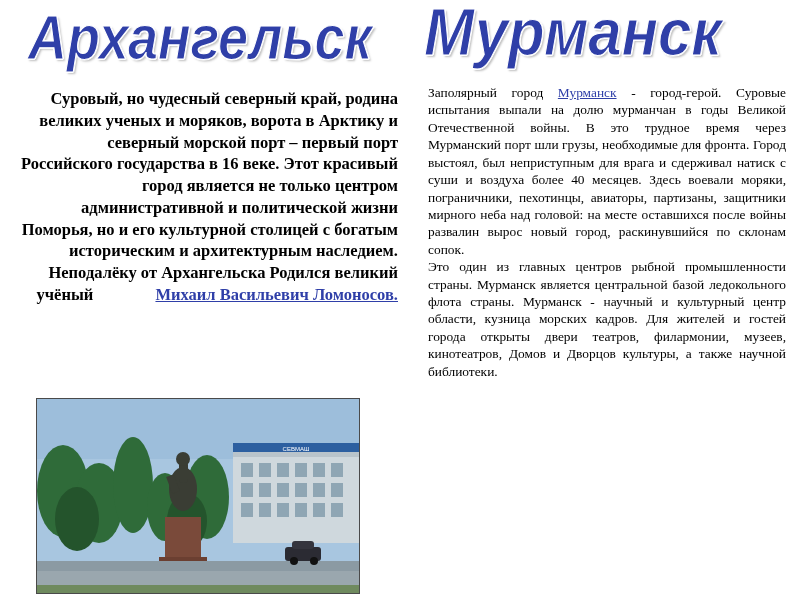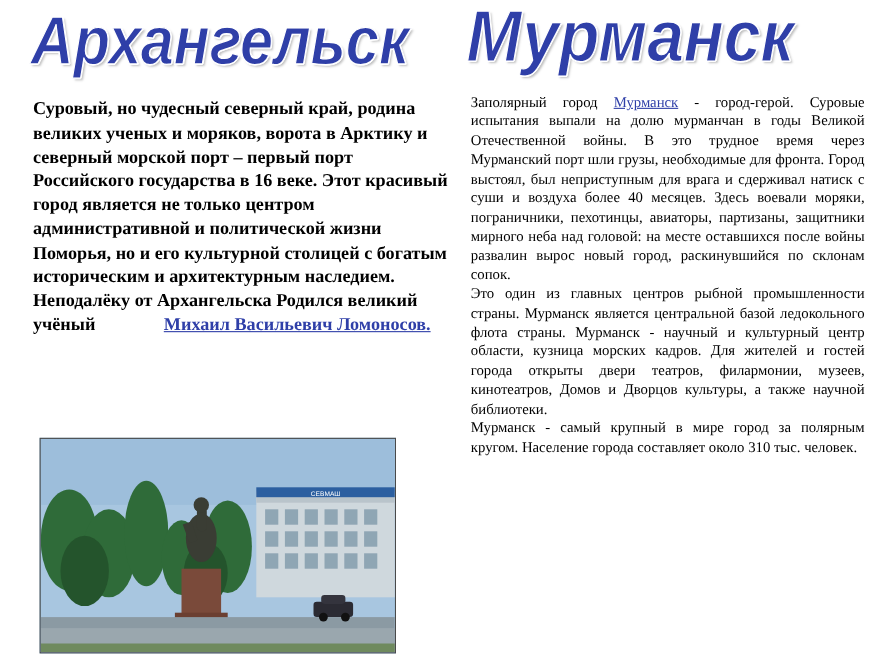--- a/index.html
+++ b/index.html
@@ -53,29 +53,29 @@
     left: 424px;
     top: 0px;
     font-size: 60px;
     transform: scaleY(1.1);
     transform-origin: left top;
   }
 
   
   .left-text {
     position: absolute;
-    left: 30px;
+    left: 18px;
     top: 88px;
     width: 380px;
     font-family: "Liberation Serif", serif;
     font-size: 16.5px;
     font-weight: bold;
     line-height: 1.32;
     color: #000000;
-    text-align: left;
+    text-align: right;
   }
   .left-text .lomonosov {
     color: #2f3fa8;
     text-decoration: underline;
     padding-left: 58px;
   }
 
   .photo {
     position: absolute;
     left: 36px;
@@ -189,16 +189,15 @@
         <circle cx="277" cy="162" r="4" fill="#111"></circle>
       </g>
 
       <rect x="0" y="186" width="322" height="8" fill="#6f8a5e"></rect>
     </svg>
   </div>
 
   <div class="right-text">
     <p><span>Заполярный город </span><span class="link">Мурманск</span><span> - город-герой. Суровые испытания выпали на долю мурманчан в годы Великой Отечественной войны. В это трудное время через Мурманский порт шли грузы, необходимые для фронта. Город выстоял, был неприступным для врага и сдерживал натиск с суши и воздуха более 40 месяцев. Здесь воевали моряки, пограничники, пехотинцы, авиаторы, партизаны, защитники мирного неба над головой: на месте оставшихся после войны развалин вырос новый город, раскинувшийся по склонам сопок.</span></p>
     <p>Это один из главных центров рыбной промышленности страны. Мурманск является центральной базой ледокольного флота страны. Мурманск - научный и культурный центр области, кузница морских кадров. Для жителей и гостей города открыты двери театров, филармонии, музеев, кинотеатров, Домов и Дворцов культуры, а также научной библиотеки.</p>
-    <p>Мурманск - самый крупный в мире город за полярным кругом. Население города составляет около 310 тыс. человек.</p>
   </div>
 
 </div>
 
 </body></html>

